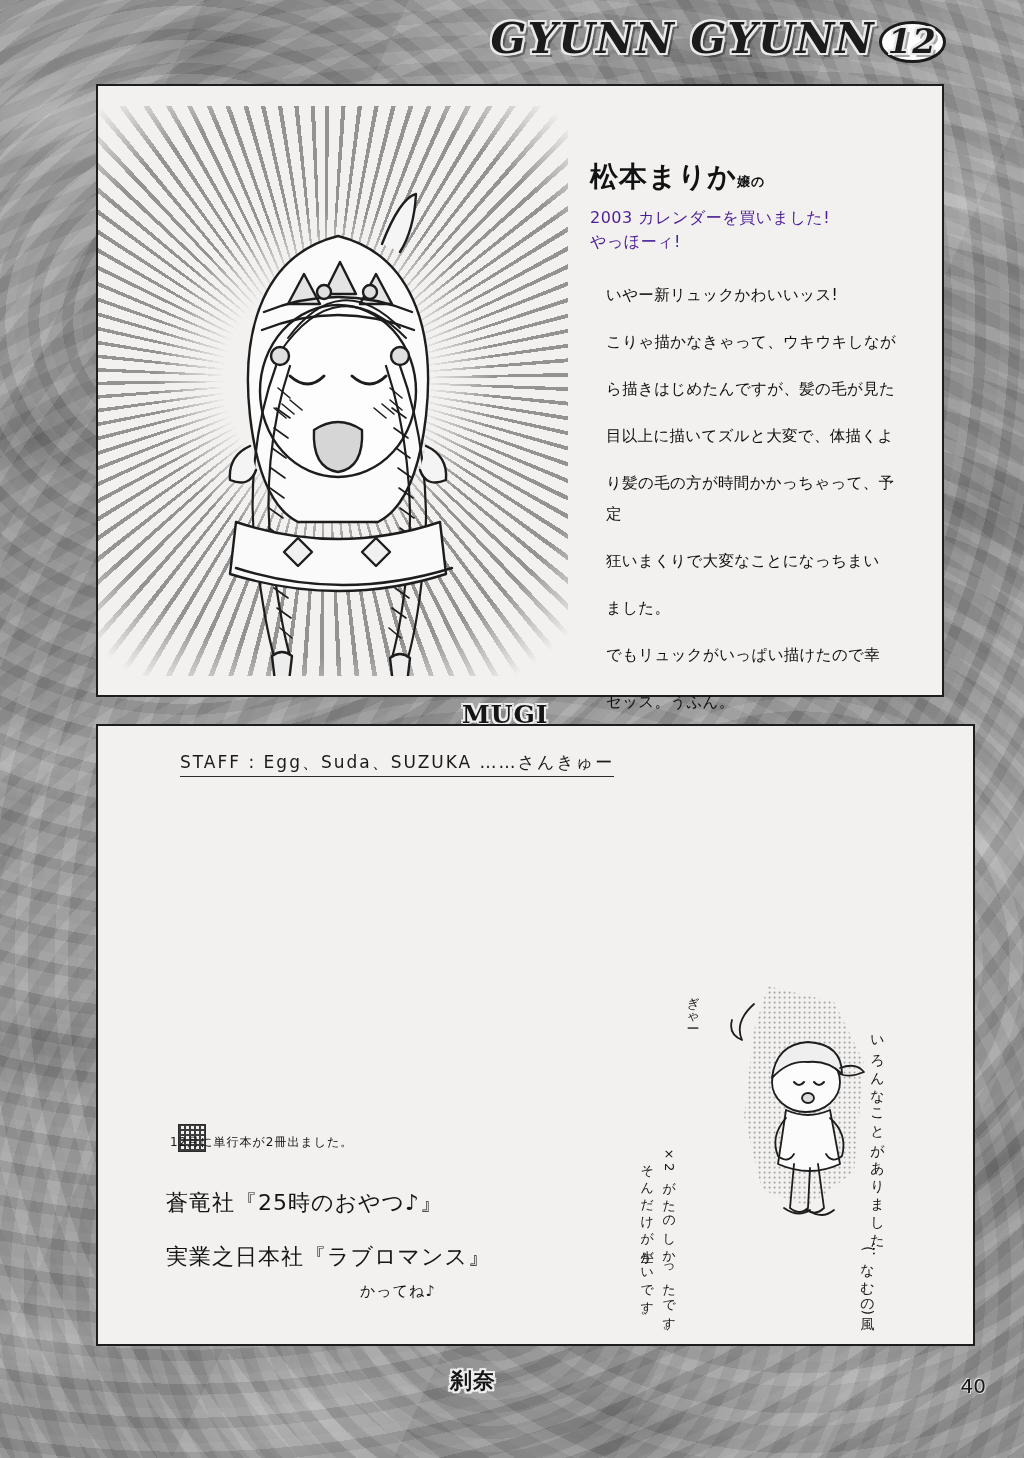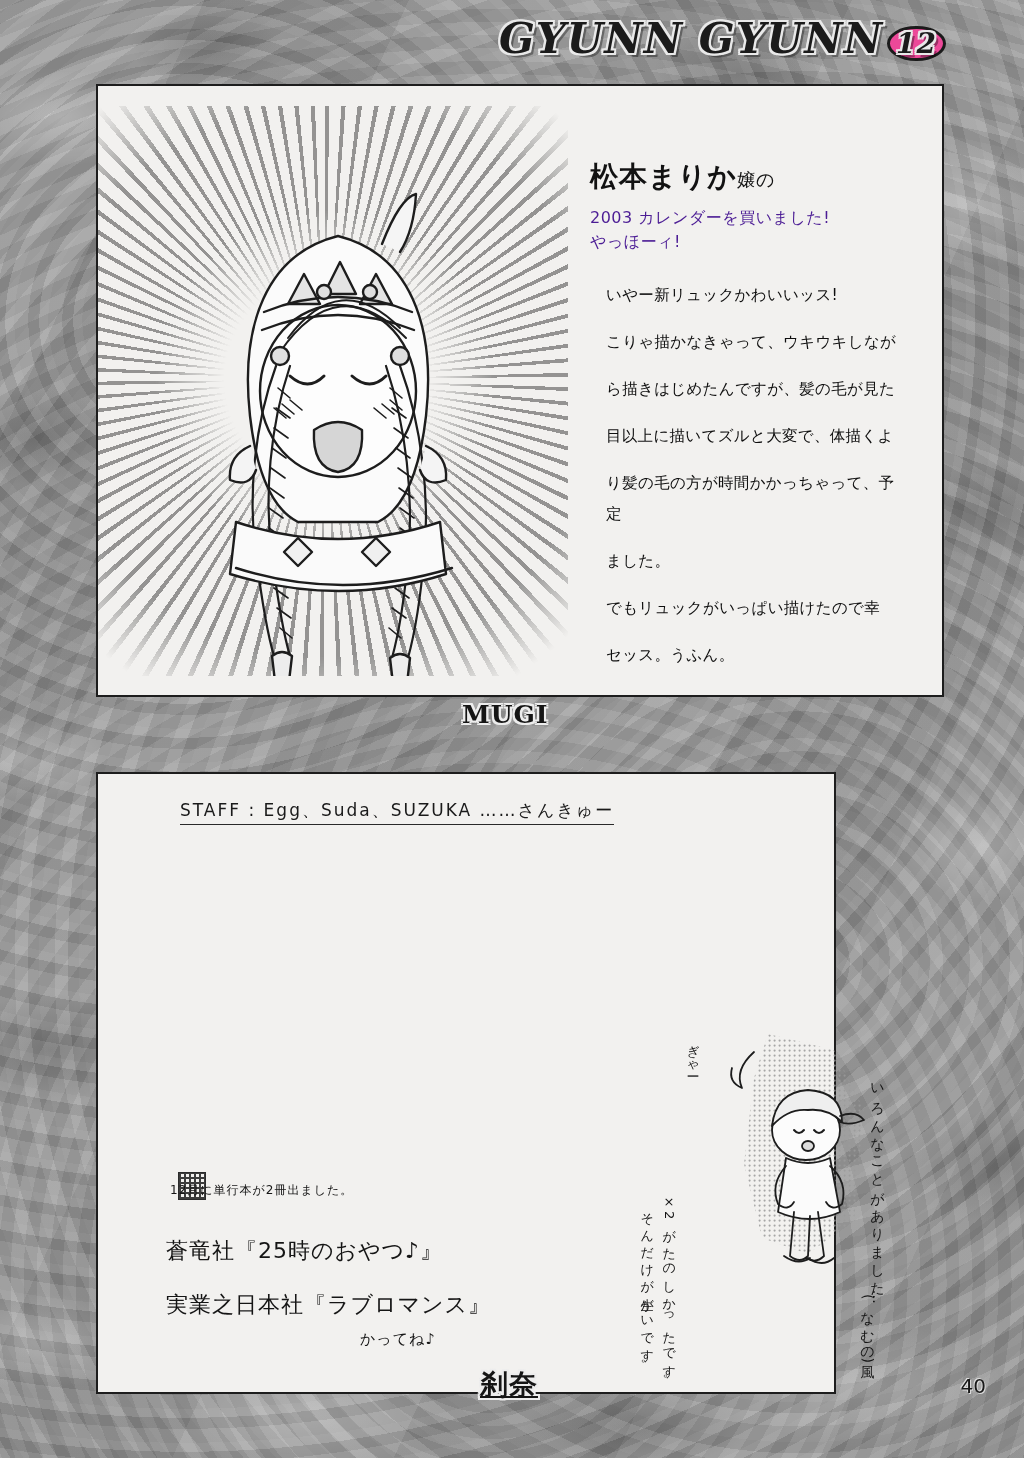--- a/index.html
+++ b/index.html
@@ -66,42 +66,42 @@
       2px 2px 0 #e9e9e9, -2px 2px 0 #e9e9e9, 2px -2px 0 #e9e9e9, -2px -2px 0 #e9e9e9,
       4px 4px 0 rgba(0,0,0,0.35);
     white-space: nowrap;
   }
   #masthead .num {
     display: inline-block;
     border: 3px solid #1b1b1b;
     border-radius: 50%;
     padding: 0 6px;
     margin-left: 4px;
-    background: #ec4899;
-    font-size: 28px;
+    background: #ffffff;
+    font-size: 34px;
     line-height: 1.05;
   }
 
   
   .panel {
     position: absolute;
     background: #f2f1ef;
     border: 2px solid #1d1d1d;
     box-sizing: border-box;
   }
   #panel-top {
     left: 96px;
     top: 84px;
     width: 848px;
     height: 613px;
   }
   #panel-bottom {
     left: 96px;
-    top: 772px;
-    width: 740px;
+    top: 724px;
+    width: 879px;
     height: 622px;
   }
 
   
   .art-area {
     position: absolute;
     left: 0; top: 0;
     width: 470px;
     height: 100%;
     overflow: hidden;
@@ -132,22 +132,22 @@
   }
   .headline {
     font-family: "DejaVu Sans", sans-serif;
     font-weight: bold;
     font-size: 28px;
     color: #121212;
     letter-spacing: 1px;
     margin-bottom: 10px;
   }
   .headline .suffix {
-    font-size: 18px;
-    font-weight: normal;
+    font-size: 13px;
+    font-weight: bold;
   }
   .sub1, .sub2 {
     font-family: "DejaVu Sans", sans-serif;
     font-size: 16px;
     color: #4c1d95;
     line-height: 1.5;
     letter-spacing: 0.5px;
   }
   .sub2 { margin-bottom: 26px; }
   .body-copy {
@@ -165,21 +165,21 @@
     font-family: "DejaVu Serif", serif;
     font-weight: bold;
     font-size: 25px;
     color: #151515;
     text-shadow:
       2px 0 0 #ededed, -2px 0 0 #ededed, 0 2px 0 #ededed, 0 -2px 0 #ededed,
       2px 2px 0 #ededed, -2px -2px 0 #ededed, 2px -2px 0 #ededed, -2px 2px 0 #ededed;
     letter-spacing: 1px;
   }
   #credit-mugi { left: 462px; top: 700px; }
-  #credit-satsuna { left: 480px; top: 1366px; font-size: 28px; text-decoration: underline; }
+  #credit-satsuna { left: 450px; top: 1366px; font-size: 22px; }
 
   
   .staff-line {
     position: absolute;
     left: 82px;
     top: 25px;
     font-family: "DejaVu Sans", sans-serif;
     font-size: 17px;
     letter-spacing: 2px;
     color: #1a1a1a;
@@ -321,20 +321,21 @@
       <span>松本まりか</span><span class="suffix">嬢の</span>
     </div>
     <div class="sub1">2003 カレンダーを買いました!</div>
     <div class="sub2">やっほーィ!</div>
     <div class="body-copy">
       <p>いやー新リュックかわいいッス!</p>
       <p>こりゃ描かなきゃって、ウキウキしなが</p>
       <p>ら描きはじめたんですが、髪の毛が見た</p>
       <p>目以上に描いてズルと大変で、体描くよ</p>
       <p>り髪の毛の方が時間かかっちゃって、予定</p>
+      <p>狂いまくりで大変なことになっちまい</p>
       <p>ました。</p>
       <p>でもリュックがいっぱい描けたので幸</p>
       <p>セッス。うふん。</p>
     </div>
   </div>
 </div>
 
 <div class="credit" id="credit-mugi">MUGI</div>
 
 <div class="panel" id="panel-bottom">

